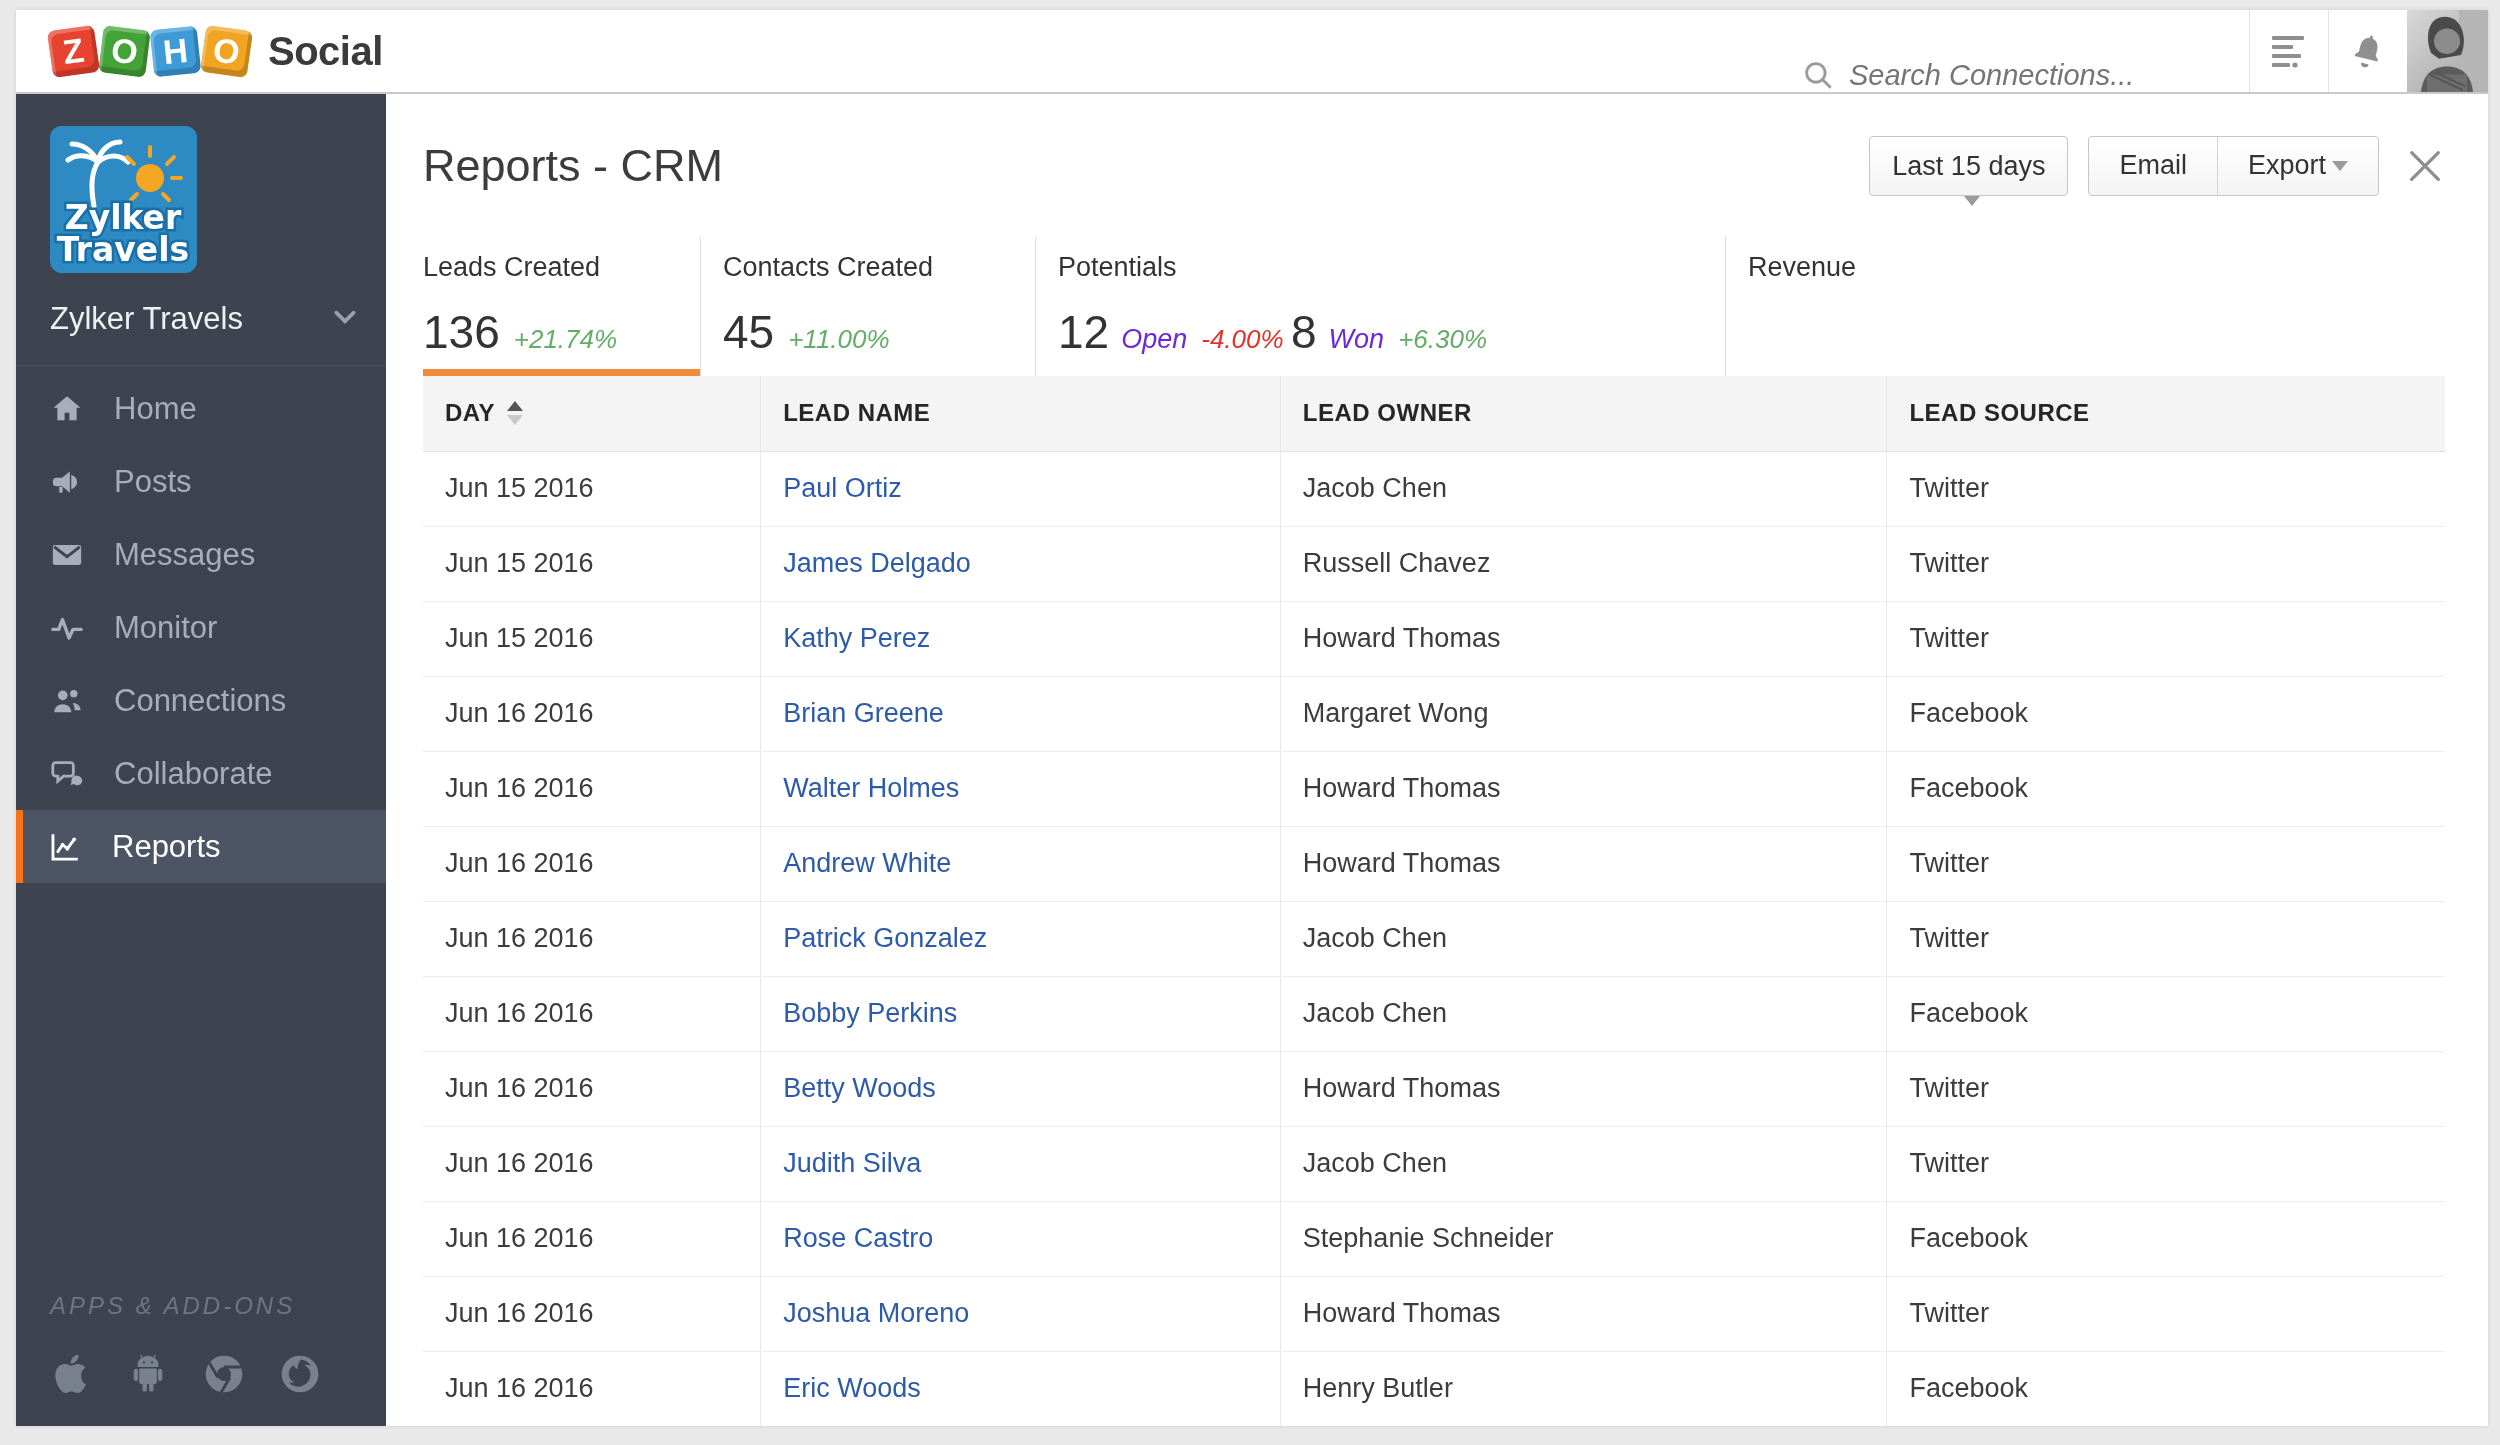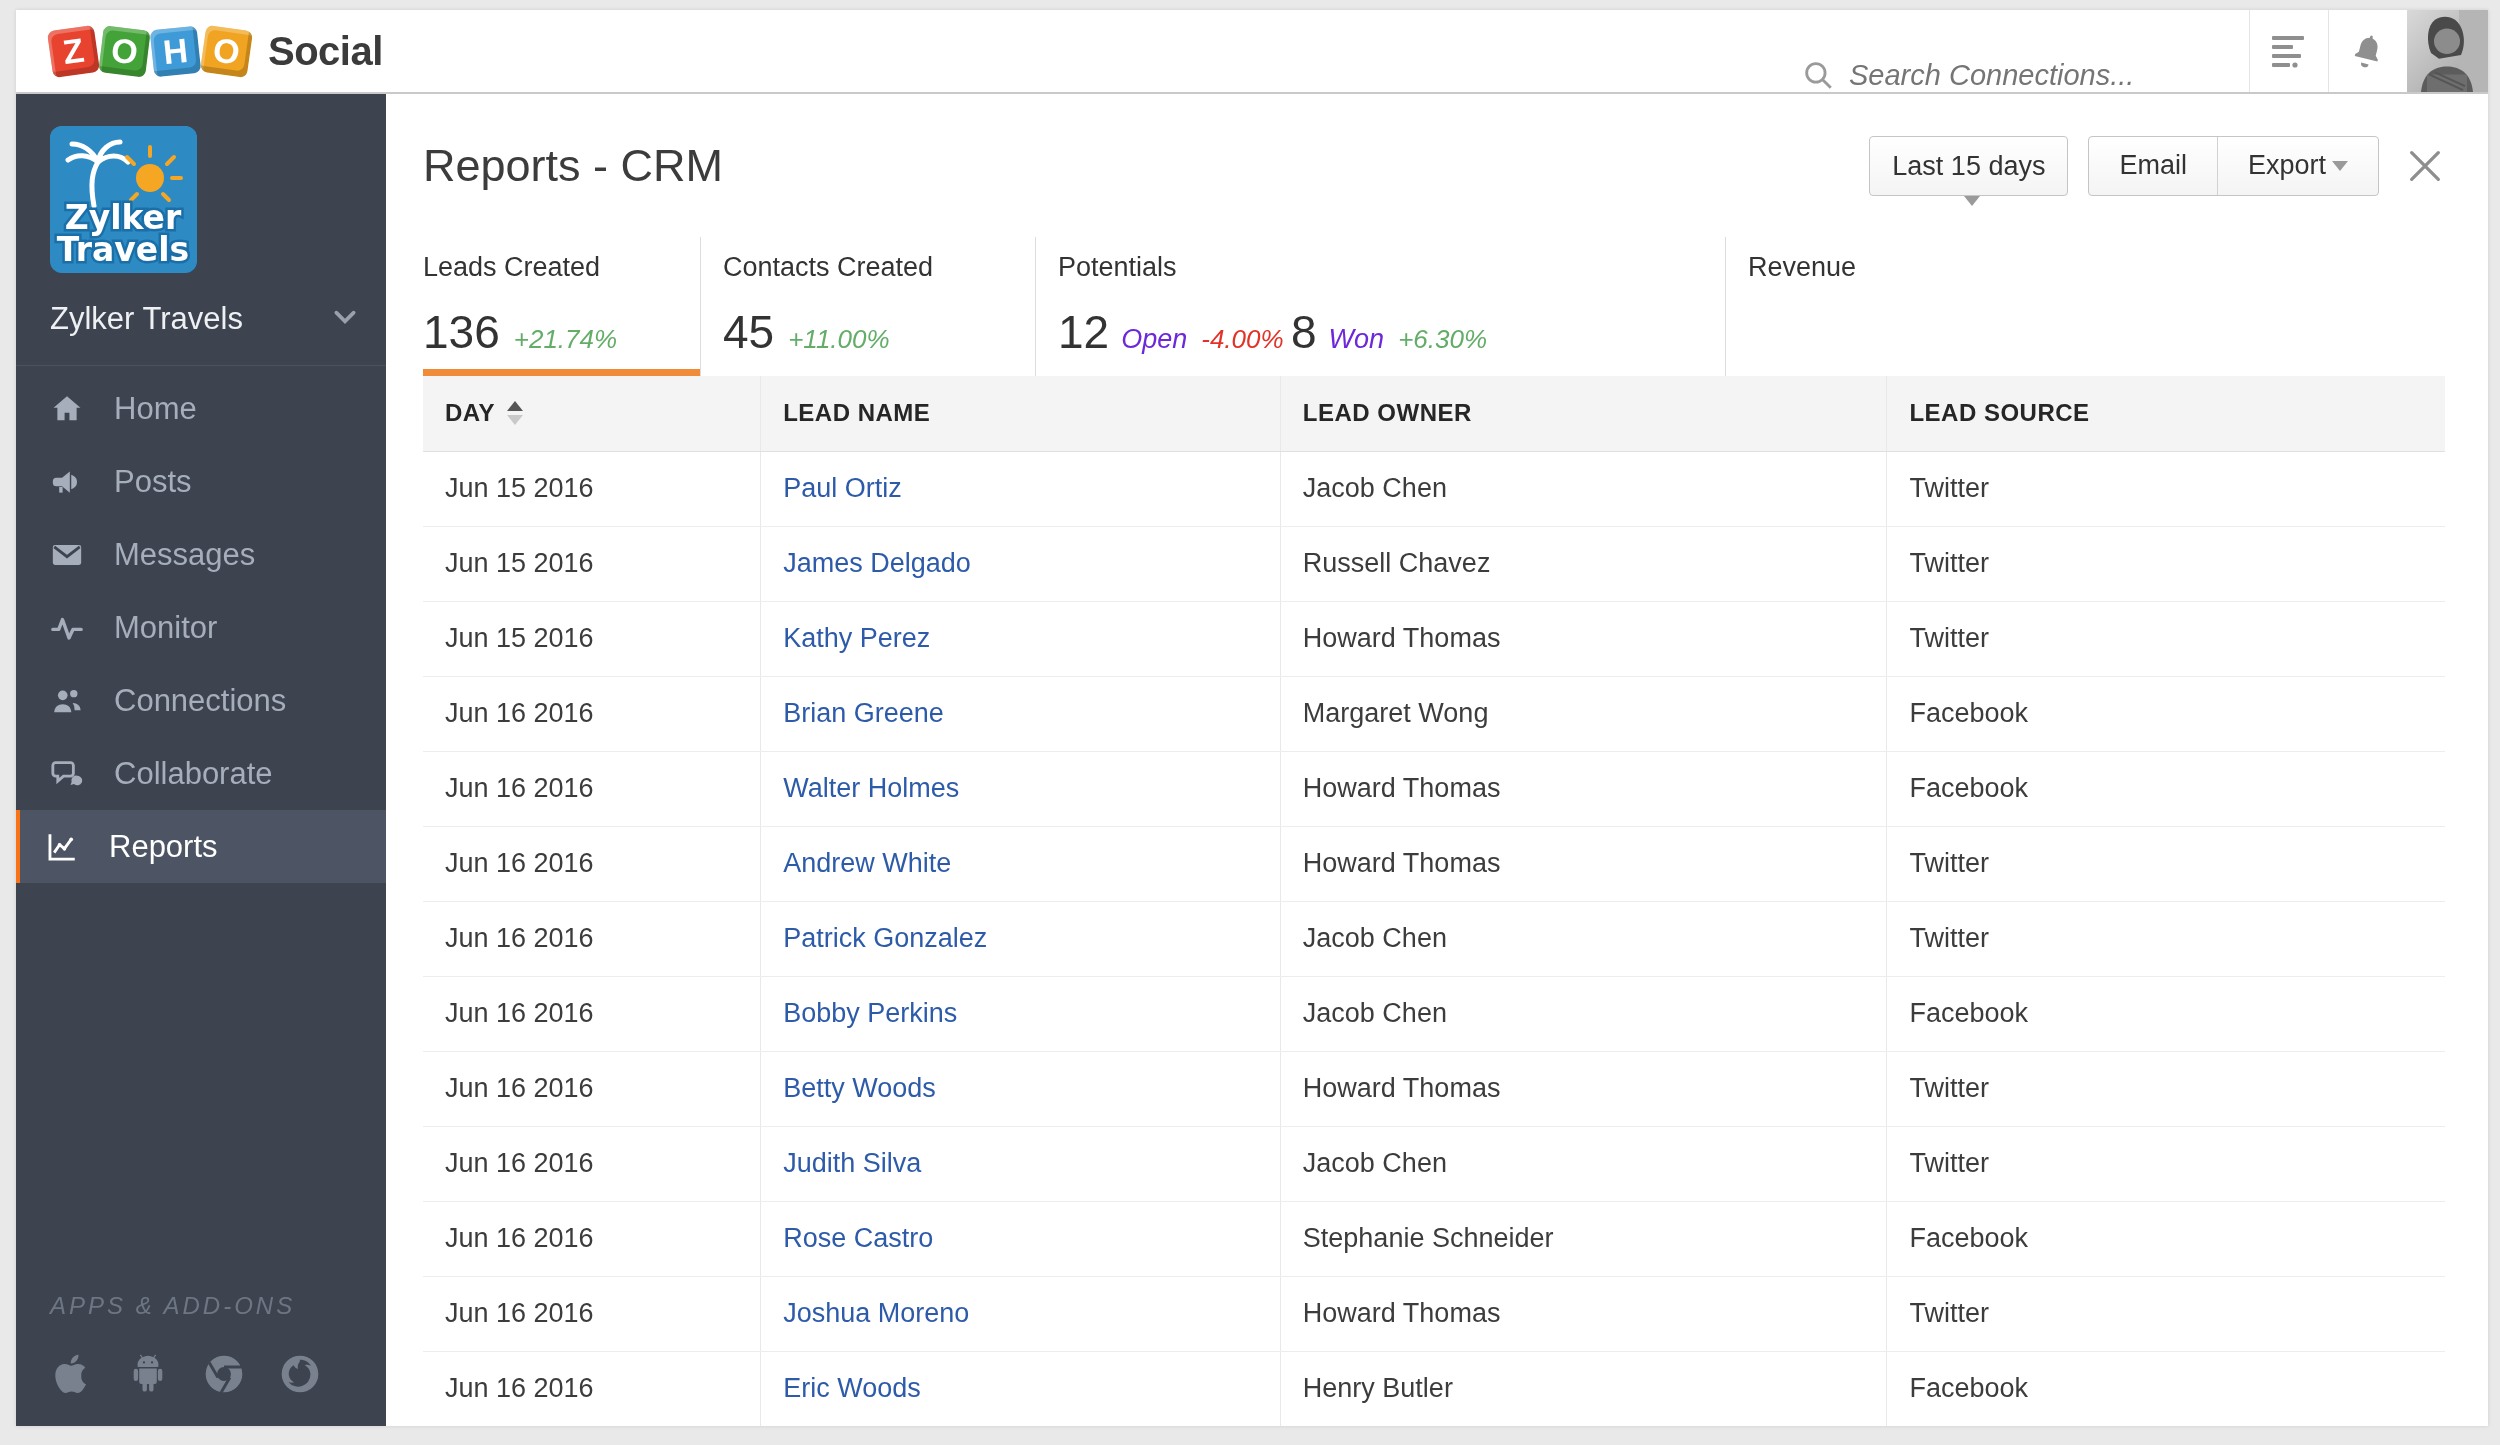--- a/index.html
+++ b/index.html
@@ -29,21 +29,21 @@
   .brand-tile { width:147px; height:147px; border-radius:12px; margin:32px 0 0 34px; background:linear-gradient(180deg,#3a96cf,#2779b5); overflow:hidden; display:block; }
   .brand-row { display:flex; align-items:center; margin:28px 28px 0 34px; cursor:pointer; }
   .brand-name { font-size:31px; color:#eef0f3; }
   .brand-caret { margin-left:auto; color:#9aa1ad; }
   .brand-caret svg { width:26px; height:26px; }
   .side-divider { border-top:1px solid #4a5260; margin-top:28px; }
   .nav { margin-top:6px; }
   .nav-item { height:73px; display:flex; align-items:center; padding-left:34px; font-size:31px; cursor:pointer; }
   .nav-icon { width:40px; height:36px; margin-right:24px; display:flex; align-items:center; }
   .nav-icon svg { width:34px; height:34px; }
-  .nav-item.active { background:#4d5564; color:#fff; border-left:4px solid #f97316; padding-left:25px; }
+  .nav-item.active { background:#4d5564; color:#fff; border-left:7px solid #f97316; padding-left:25px; }
   .apps { position:absolute; left:34px; bottom:26px;font-style:italic; }
   .apps-label { font-size:24px; letter-spacing:3px; color:#6e7684; }
   .apps-icons { display:flex; gap:32px; margin-top:32px; color:#79818f; }
   .apps-icons .app-ic svg { width:44px; height:44px; }
 
   
   .main { flex:1; background:#fff; overflow:hidden; padding:0 43px 0 37px; display:flex; flex-direction:column; }
   .main-header { height:143px; flex:none; display:flex; align-items:center; }
   .page-title { font-size:45px; font-weight:300; color:#3c3c3c; }
   .header-actions { margin-left:auto; display:flex; align-items:center; }

